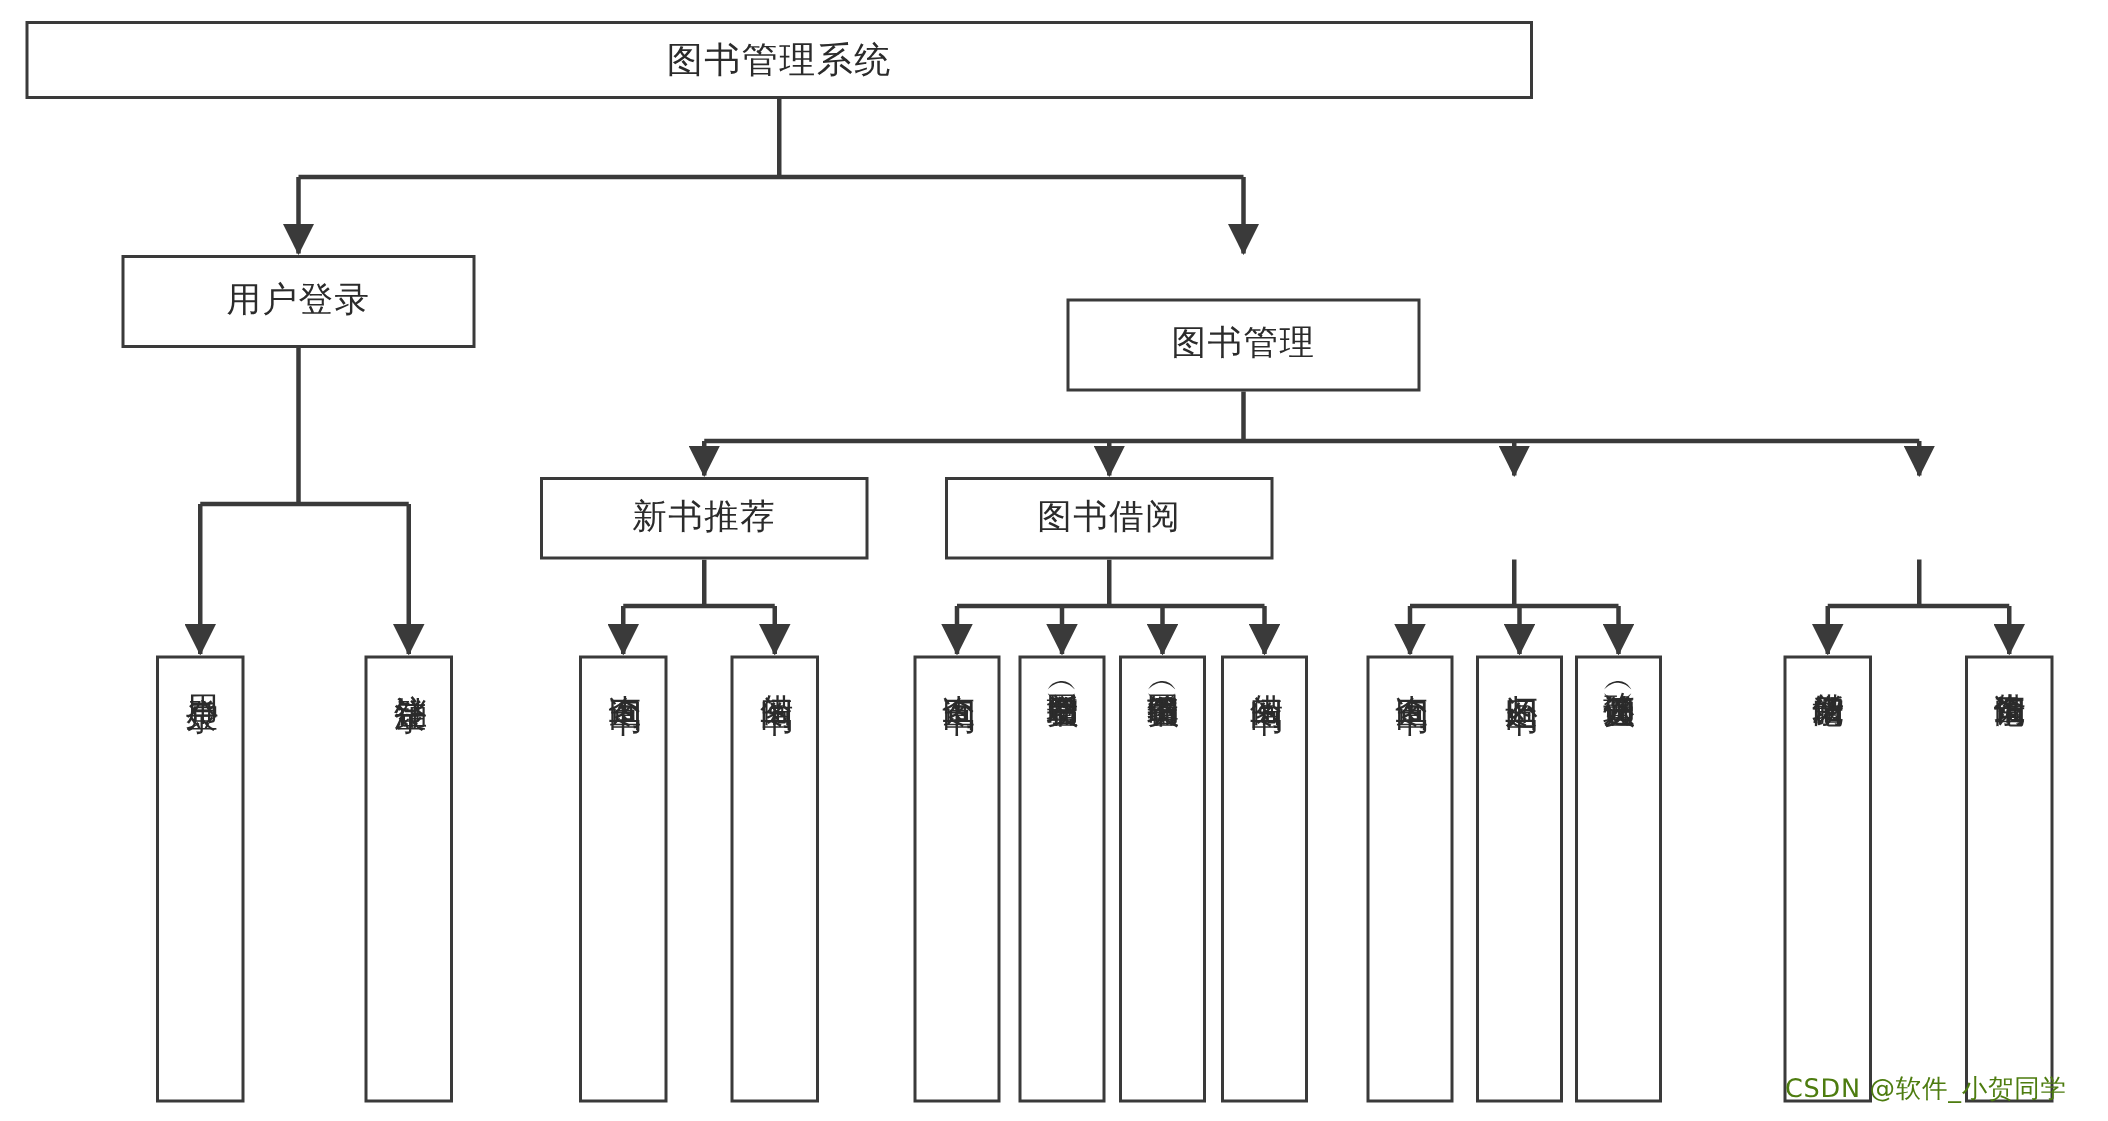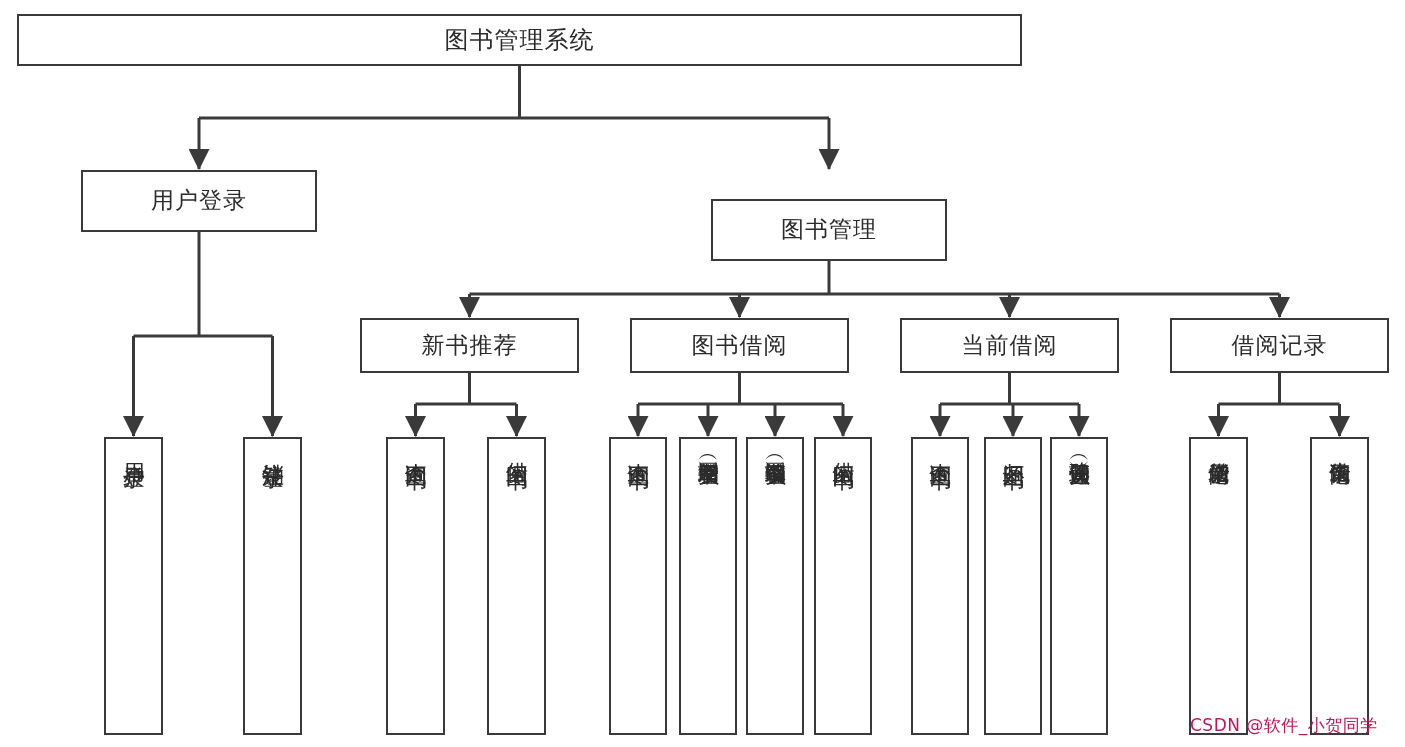--- a/index.html
+++ b/index.html
@@ -65,21 +65,21 @@
     letter-spacing: 0.5px;
   }
   .node.root .node-label {
     font-size: 24px;
   }
   .watermark {
     position: absolute;
     left: 1190px;
     top: 714px;
     font-size: 17px;
-    color: #be185d;
+    color: #4d7c0f;
     letter-spacing: 0.5px;
     white-space: nowrap;
     z-index: 5;
     font-family: "DejaVu Sans", "Liberation Sans", sans-serif;
   }
 </style>
 </head>
 <body>
 
 <div id="canvas">
@@ -137,26 +137,20 @@
   <div class="node horizontal" style="left: 711px; top: 170px; width: 236px; height: 62px; margin-top: 29px;">
     <span class="node-label">图书管理</span>
   </div>
 
   <div class="node horizontal" style="left: 630px; top: 318px; width: 219px; height: 55px;">
     <span class="node-label">图书借阅</span>
   </div>
   <div class="node horizontal" style="left: 360px; top: 318px; width: 219px; height: 55px;">
     <span class="node-label">新书推荐</span>
   </div>
-  <div class="node horizontal" style="left: 900px; top: 318px; width: 219px; height: 55px;">
-    <span class="node-label">当前借阅</span>
-  </div>
-  <div class="node horizontal" style="left: 1170px; top: 318px; width: 219px; height: 55px;">
-    <span class="node-label">借阅记录</span>
-  </div>
 
   <div class="node vertical" style="left: 104px; top: 437px; width: 59px; height: 298px;">
     <span class="node-label">用户登录</span>
   </div>
   <div class="node vertical" style="left: 243px; top: 437px; width: 59px; height: 298px;">
     <span class="node-label">注销登录</span>
   </div>
 
   <div class="node vertical" style="left: 386px; top: 437px; width: 59px; height: 298px;">
     <span class="node-label">查询图书</span>

